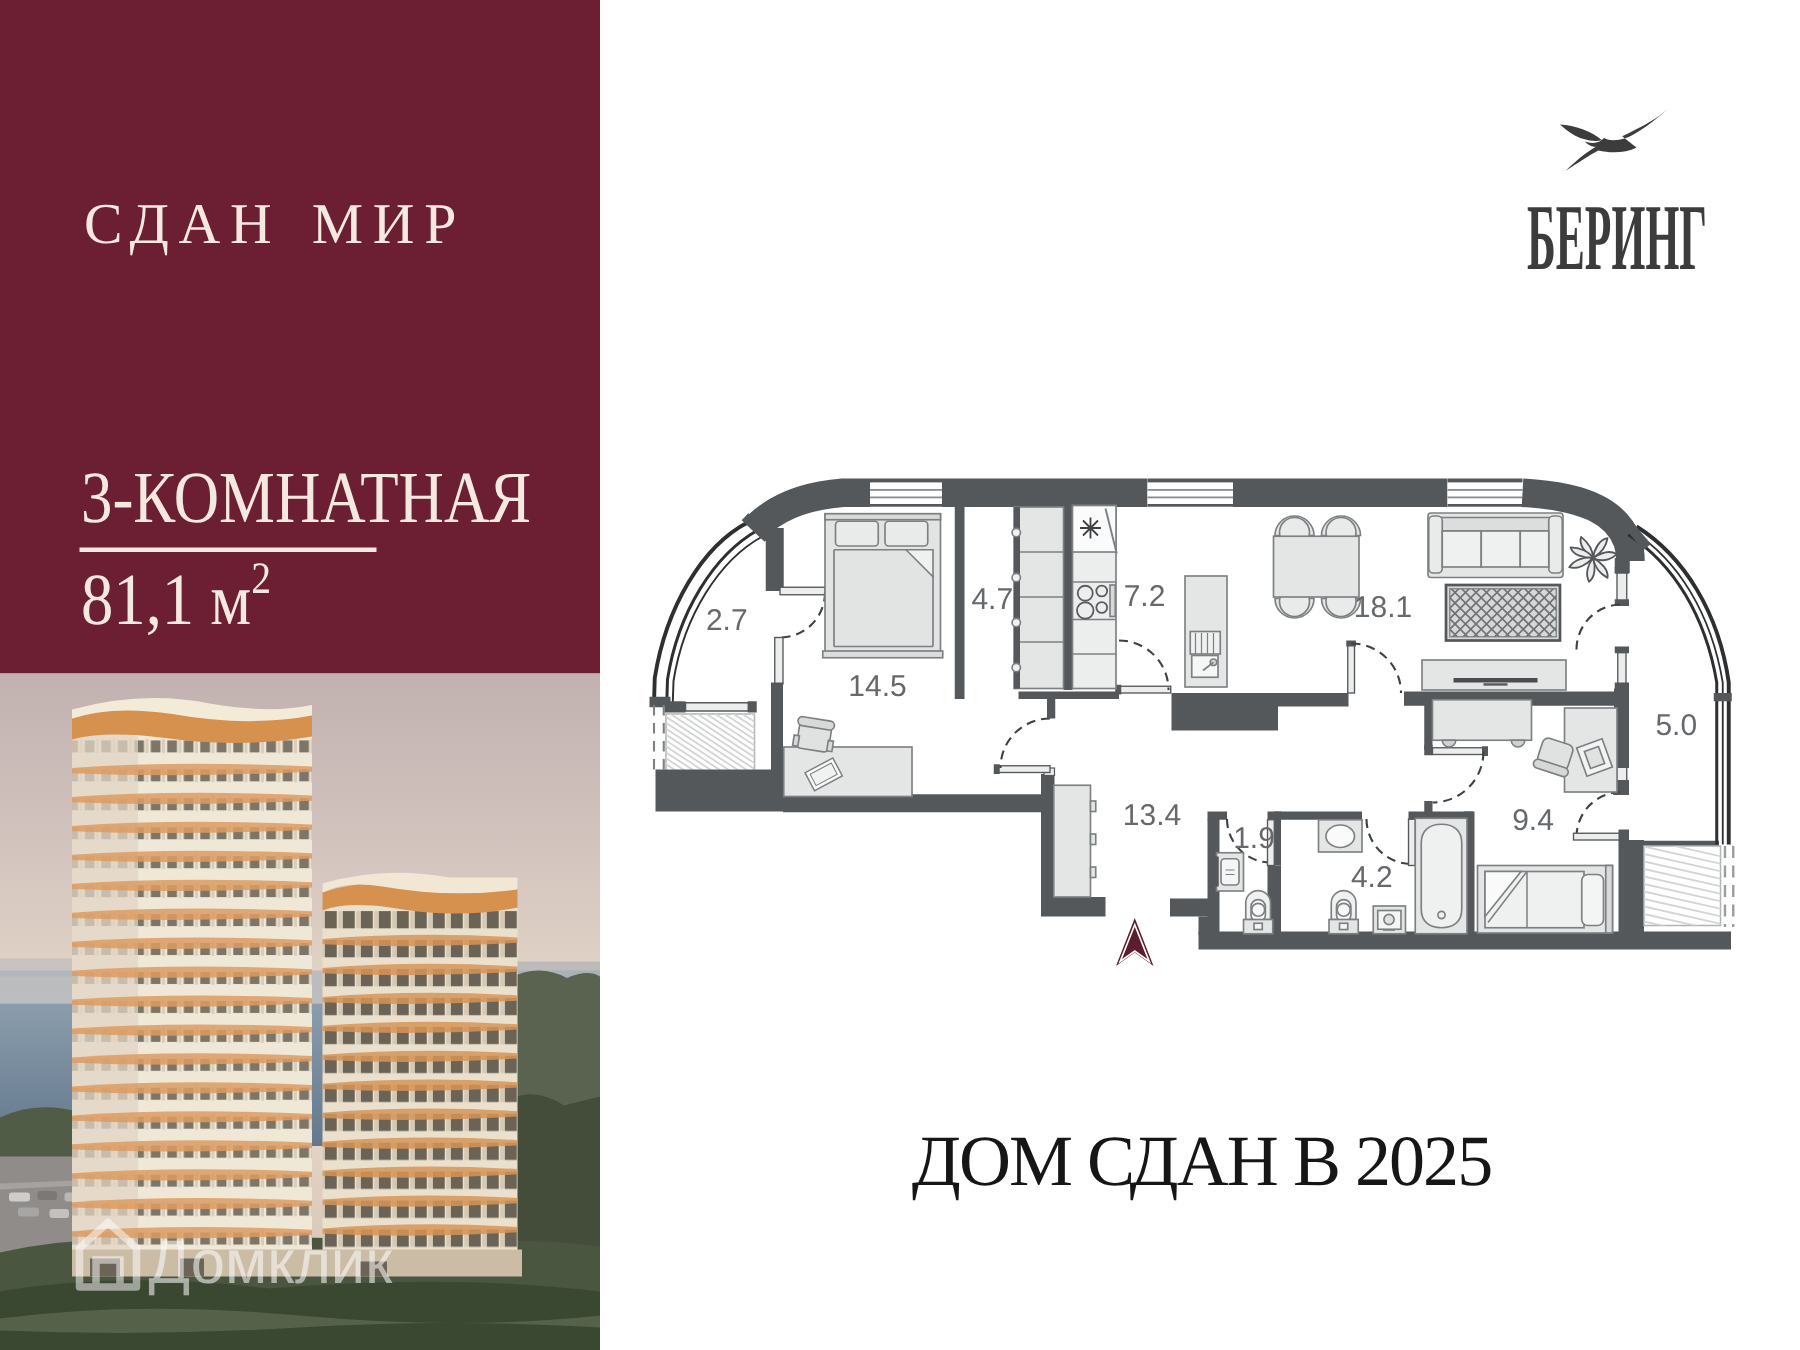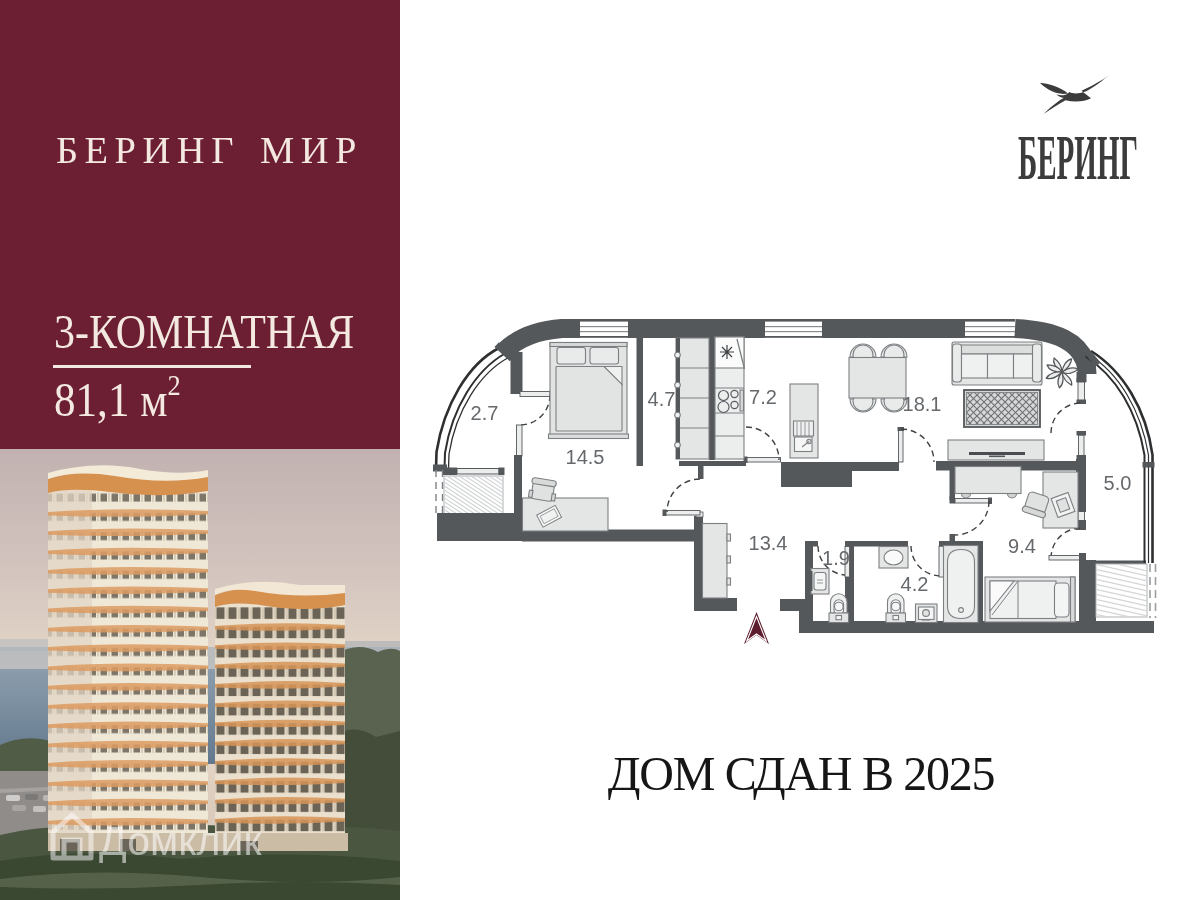--- a/index.html
+++ b/index.html
@@ -16,21 +16,21 @@
   .panel .t3 sup{font-size:30px;vertical-align:21px;line-height:0;}
   .photo{position:absolute;left:0;top:449px;width:400px;height:451px;}
   .plansvg{position:absolute;left:0;top:0;width:1200px;height:900px;}
 </style>
 </head>
 <body>
 <div class="page">
 
   <div class="panel">
 
-    <div class="t1">БЕРИНГ МИР</div>
+    <div class="t1">СДАН МИР</div>
 
     <div class="t2">3-КОМНАТНАЯ</div>
 
     <div class="rule"></div>
 
     <div class="t3">81,1 м<sup>2</sup></div>
   </div>
 
   <svg class="photo" viewBox="0 0 400 451" preserveAspectRatio="none">
     <defs>

